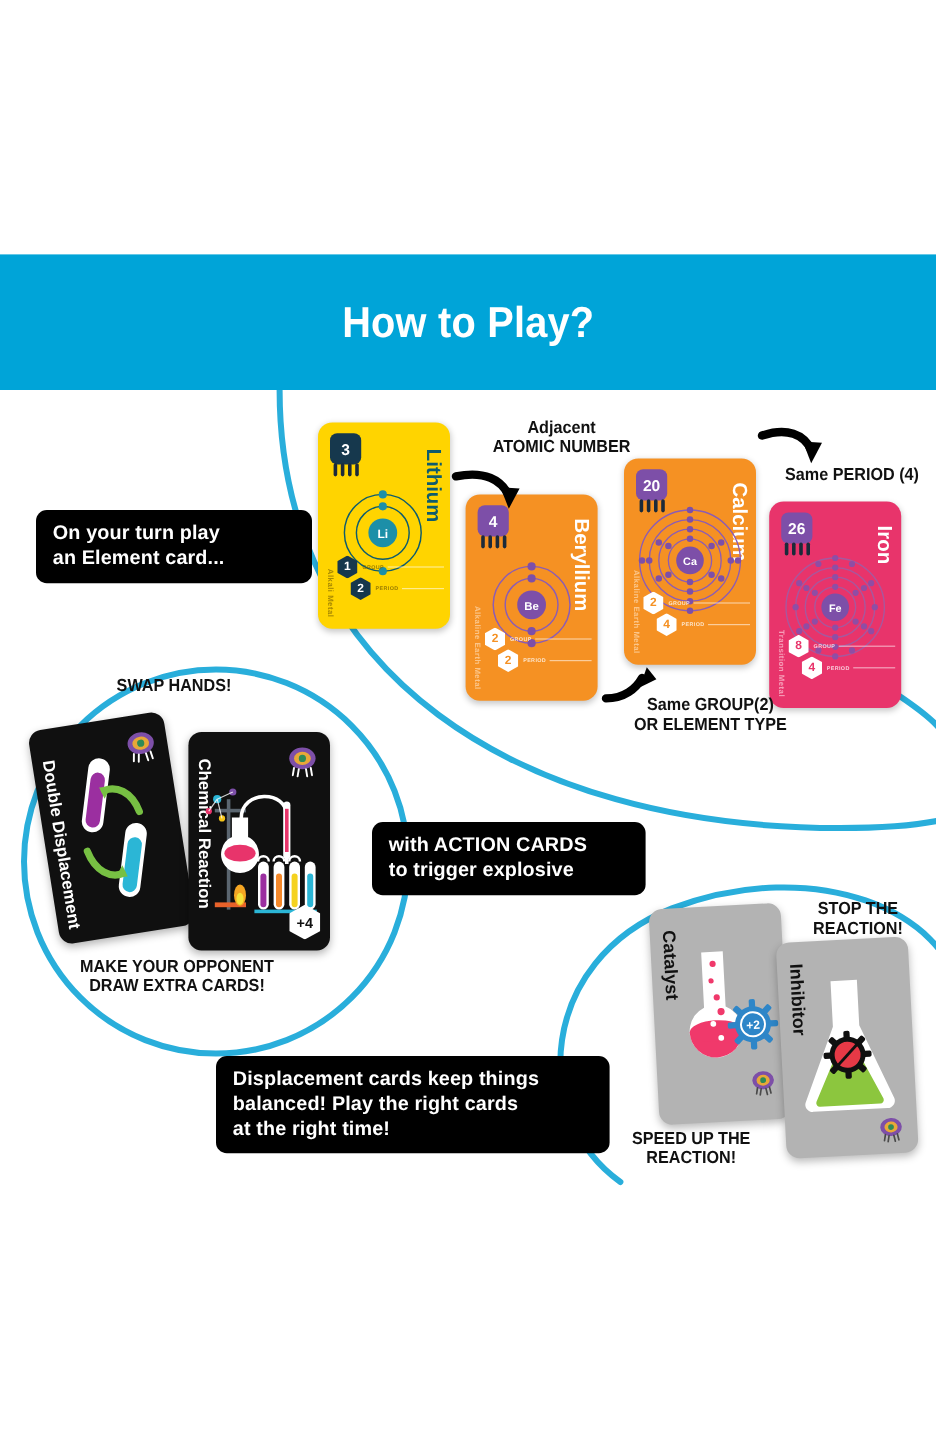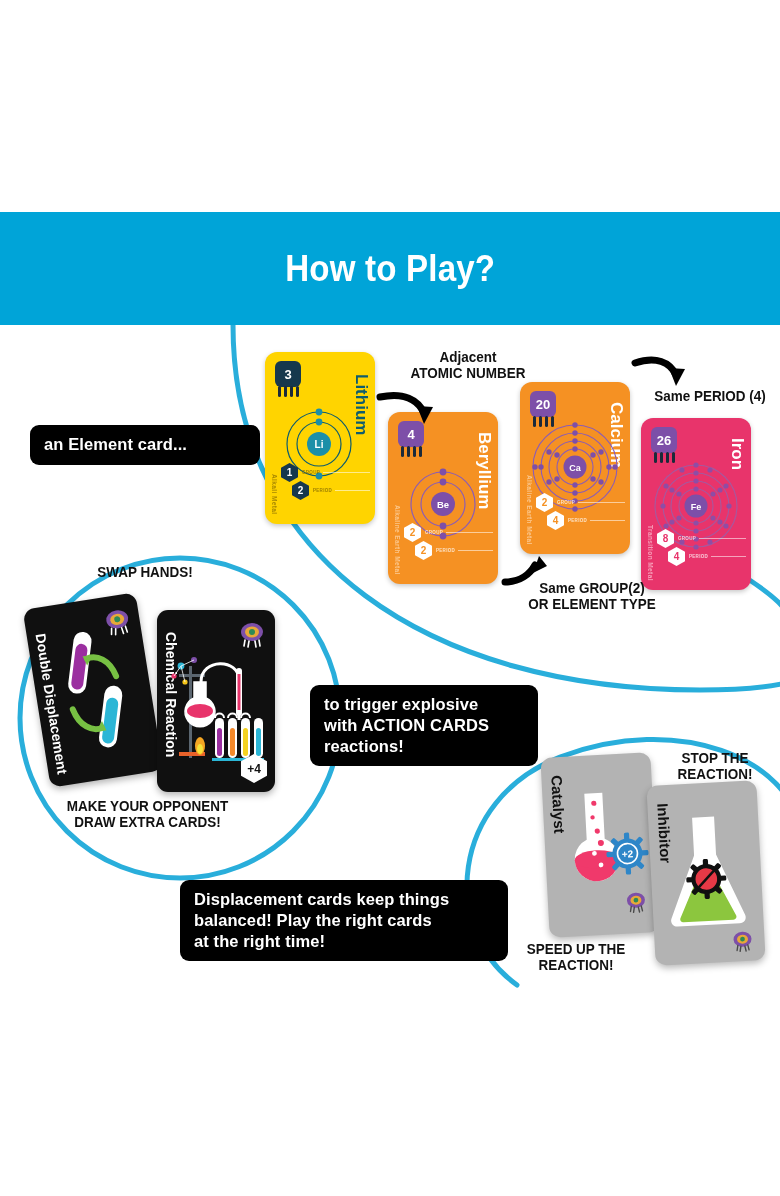--- a/index.html
+++ b/index.html
@@ -417,27 +417,27 @@
         <line x1="88" y1="30" x2="87" y2="36"></line>
           <line x1="92" y1="31" x2="91" y2="37"></line>
         <line x1="98" y1="31" x2="99" y2="37"></line>
           <line x1="102" y1="30" x2="103" y2="36"></line>
       </g>
     </svg>
     <div class="plus4" style="right:8px;bottom:9px;">+4</div>
   </div>
 
   <div class="callout" style="left:30px;top:425px;width:202px;">
+    <div>On your turn play</div>
     <div>an Element card...</div>
   </div>
 
   <div class="callout" style="left:310px;top:685px;width:200px;">
+    <div>with ACTION CARDS</div>
     <div>to trigger explosive</div>
-    <div>with ACTION CARDS</div>
-    <div>reactions!</div>
   </div>
 
   <div class="callout" style="left:180px;top:880px;width:300px;">
     <div>Displacement cards keep things</div>
     <div>balanced! Play the right cards</div>
     <div>at the right time!</div>
   </div>
 
   <div class="graycard" style="left:545px;top:755px;width:110px;height:180px;transform:rotate(-3deg);">
     <div class="ktitle" style="left:7px;top:18px;font-size:15px;">Catalyst</div>

